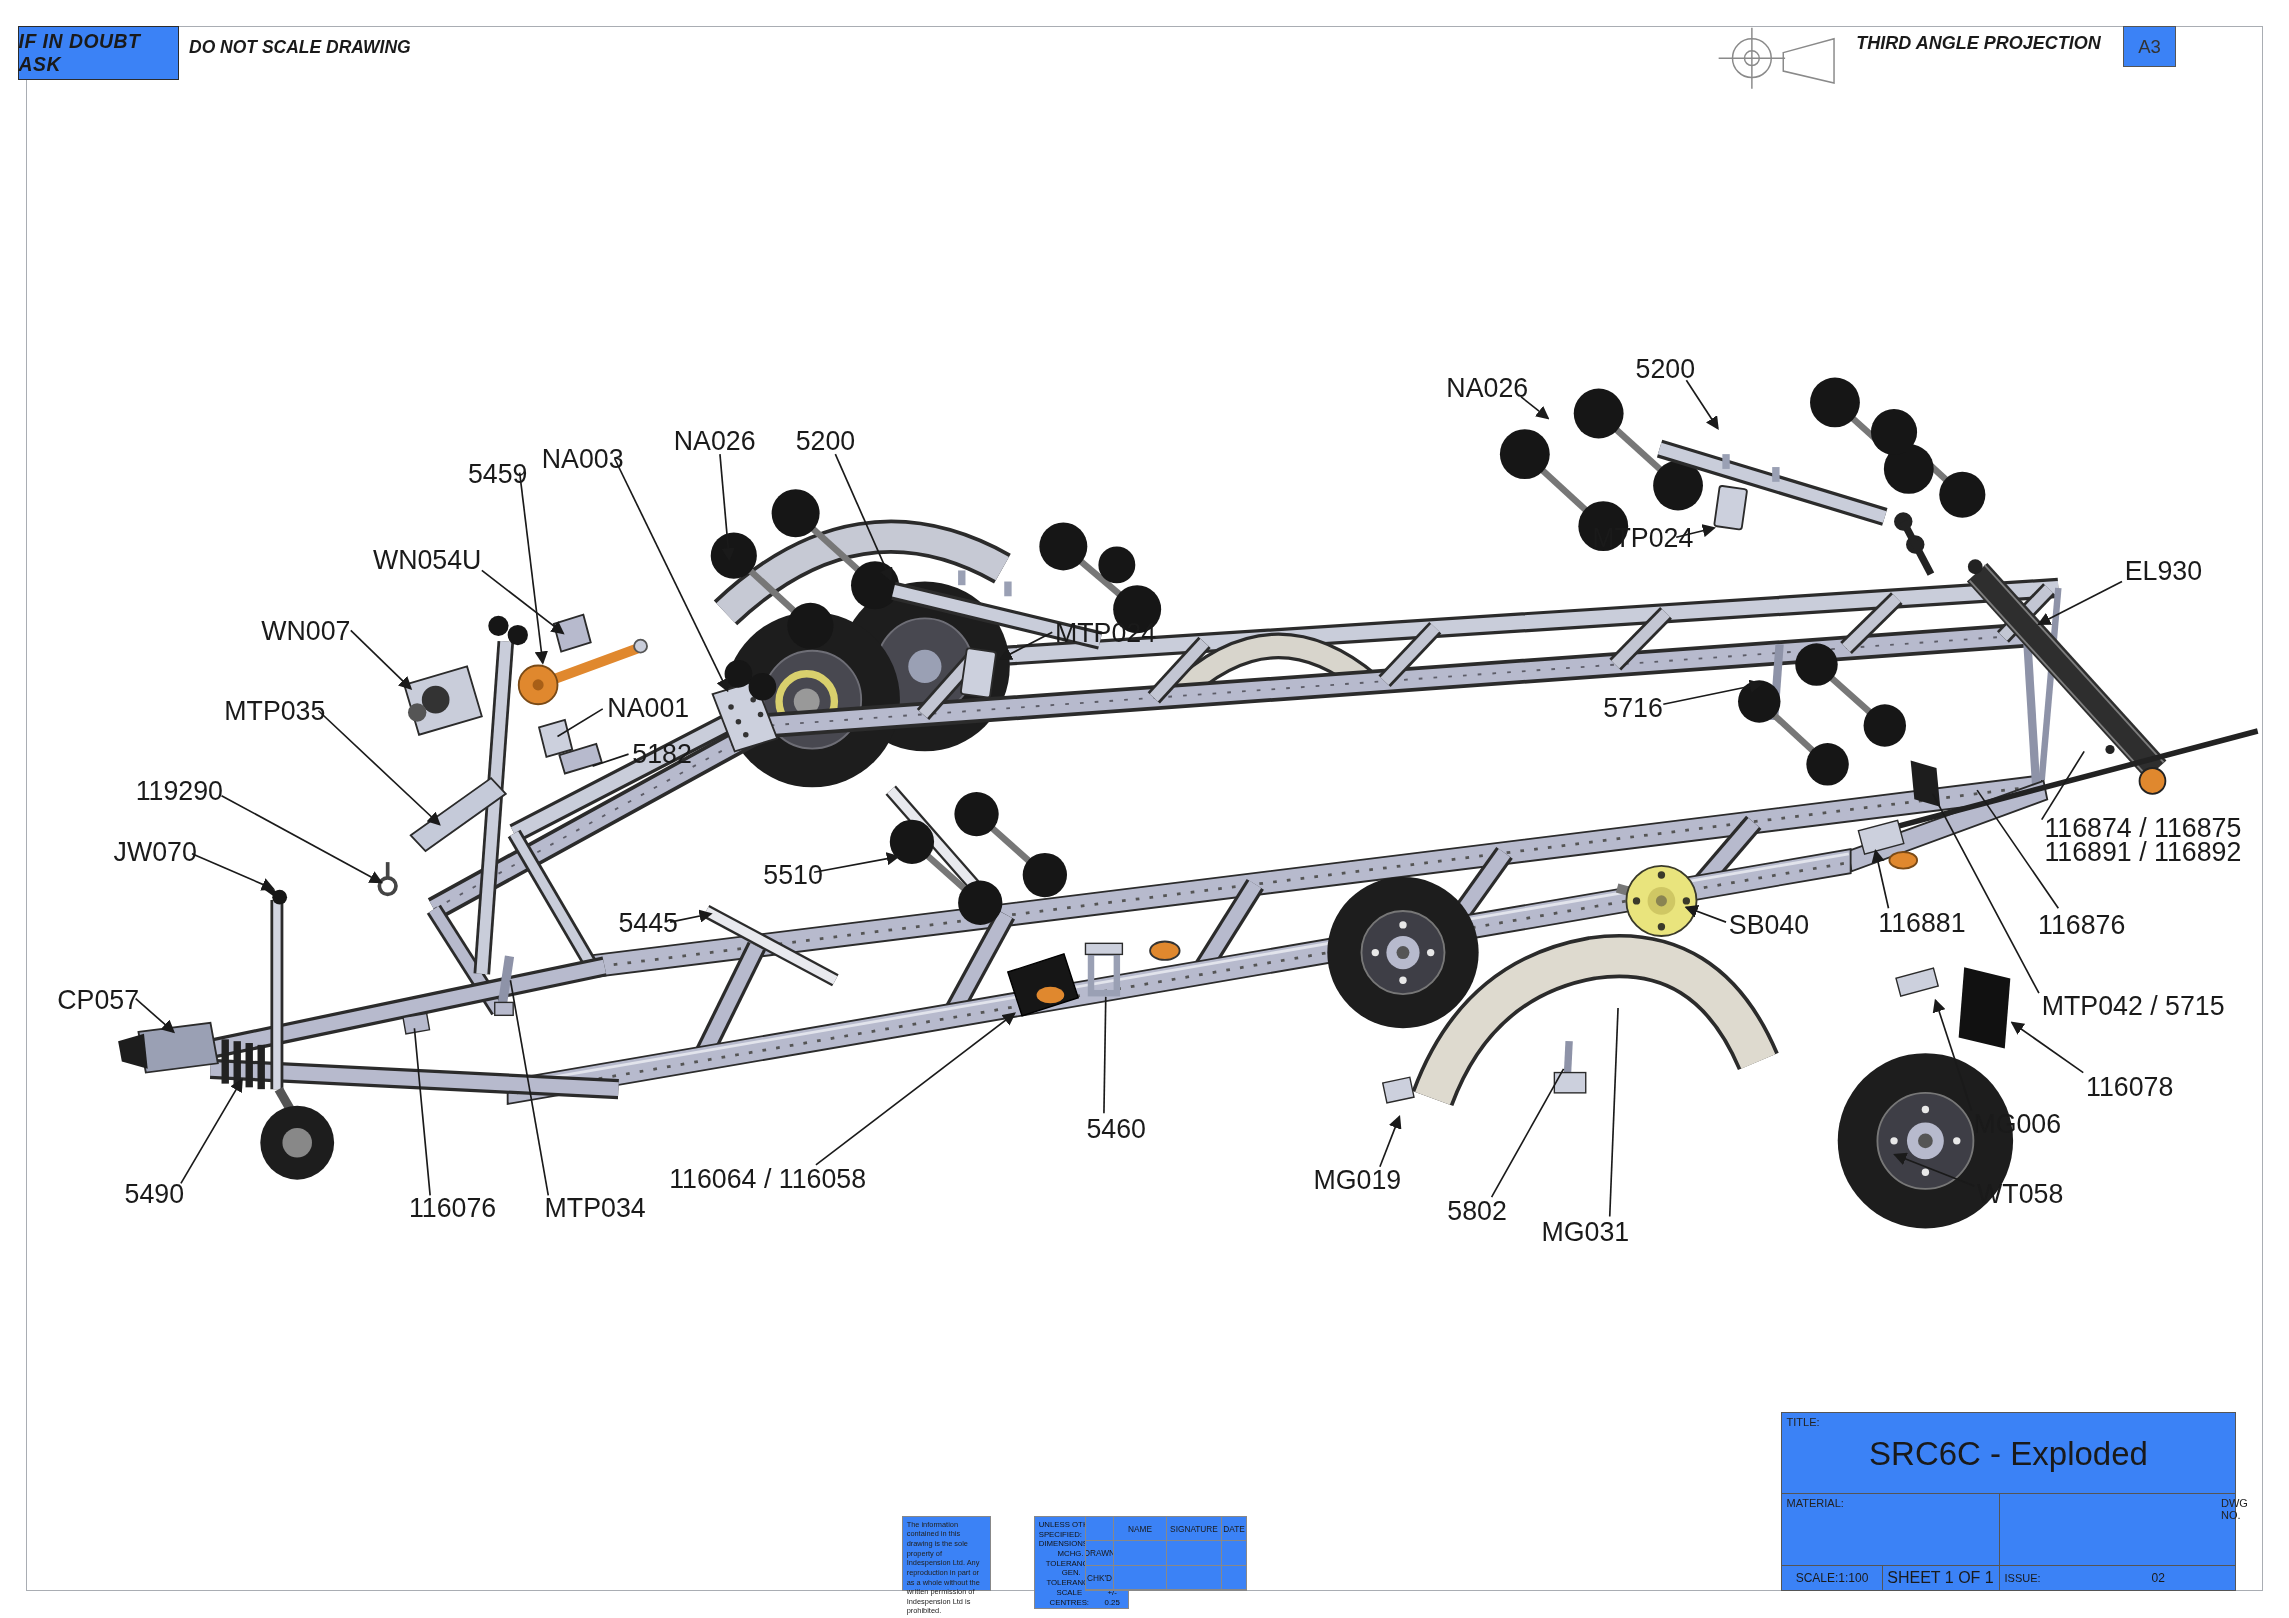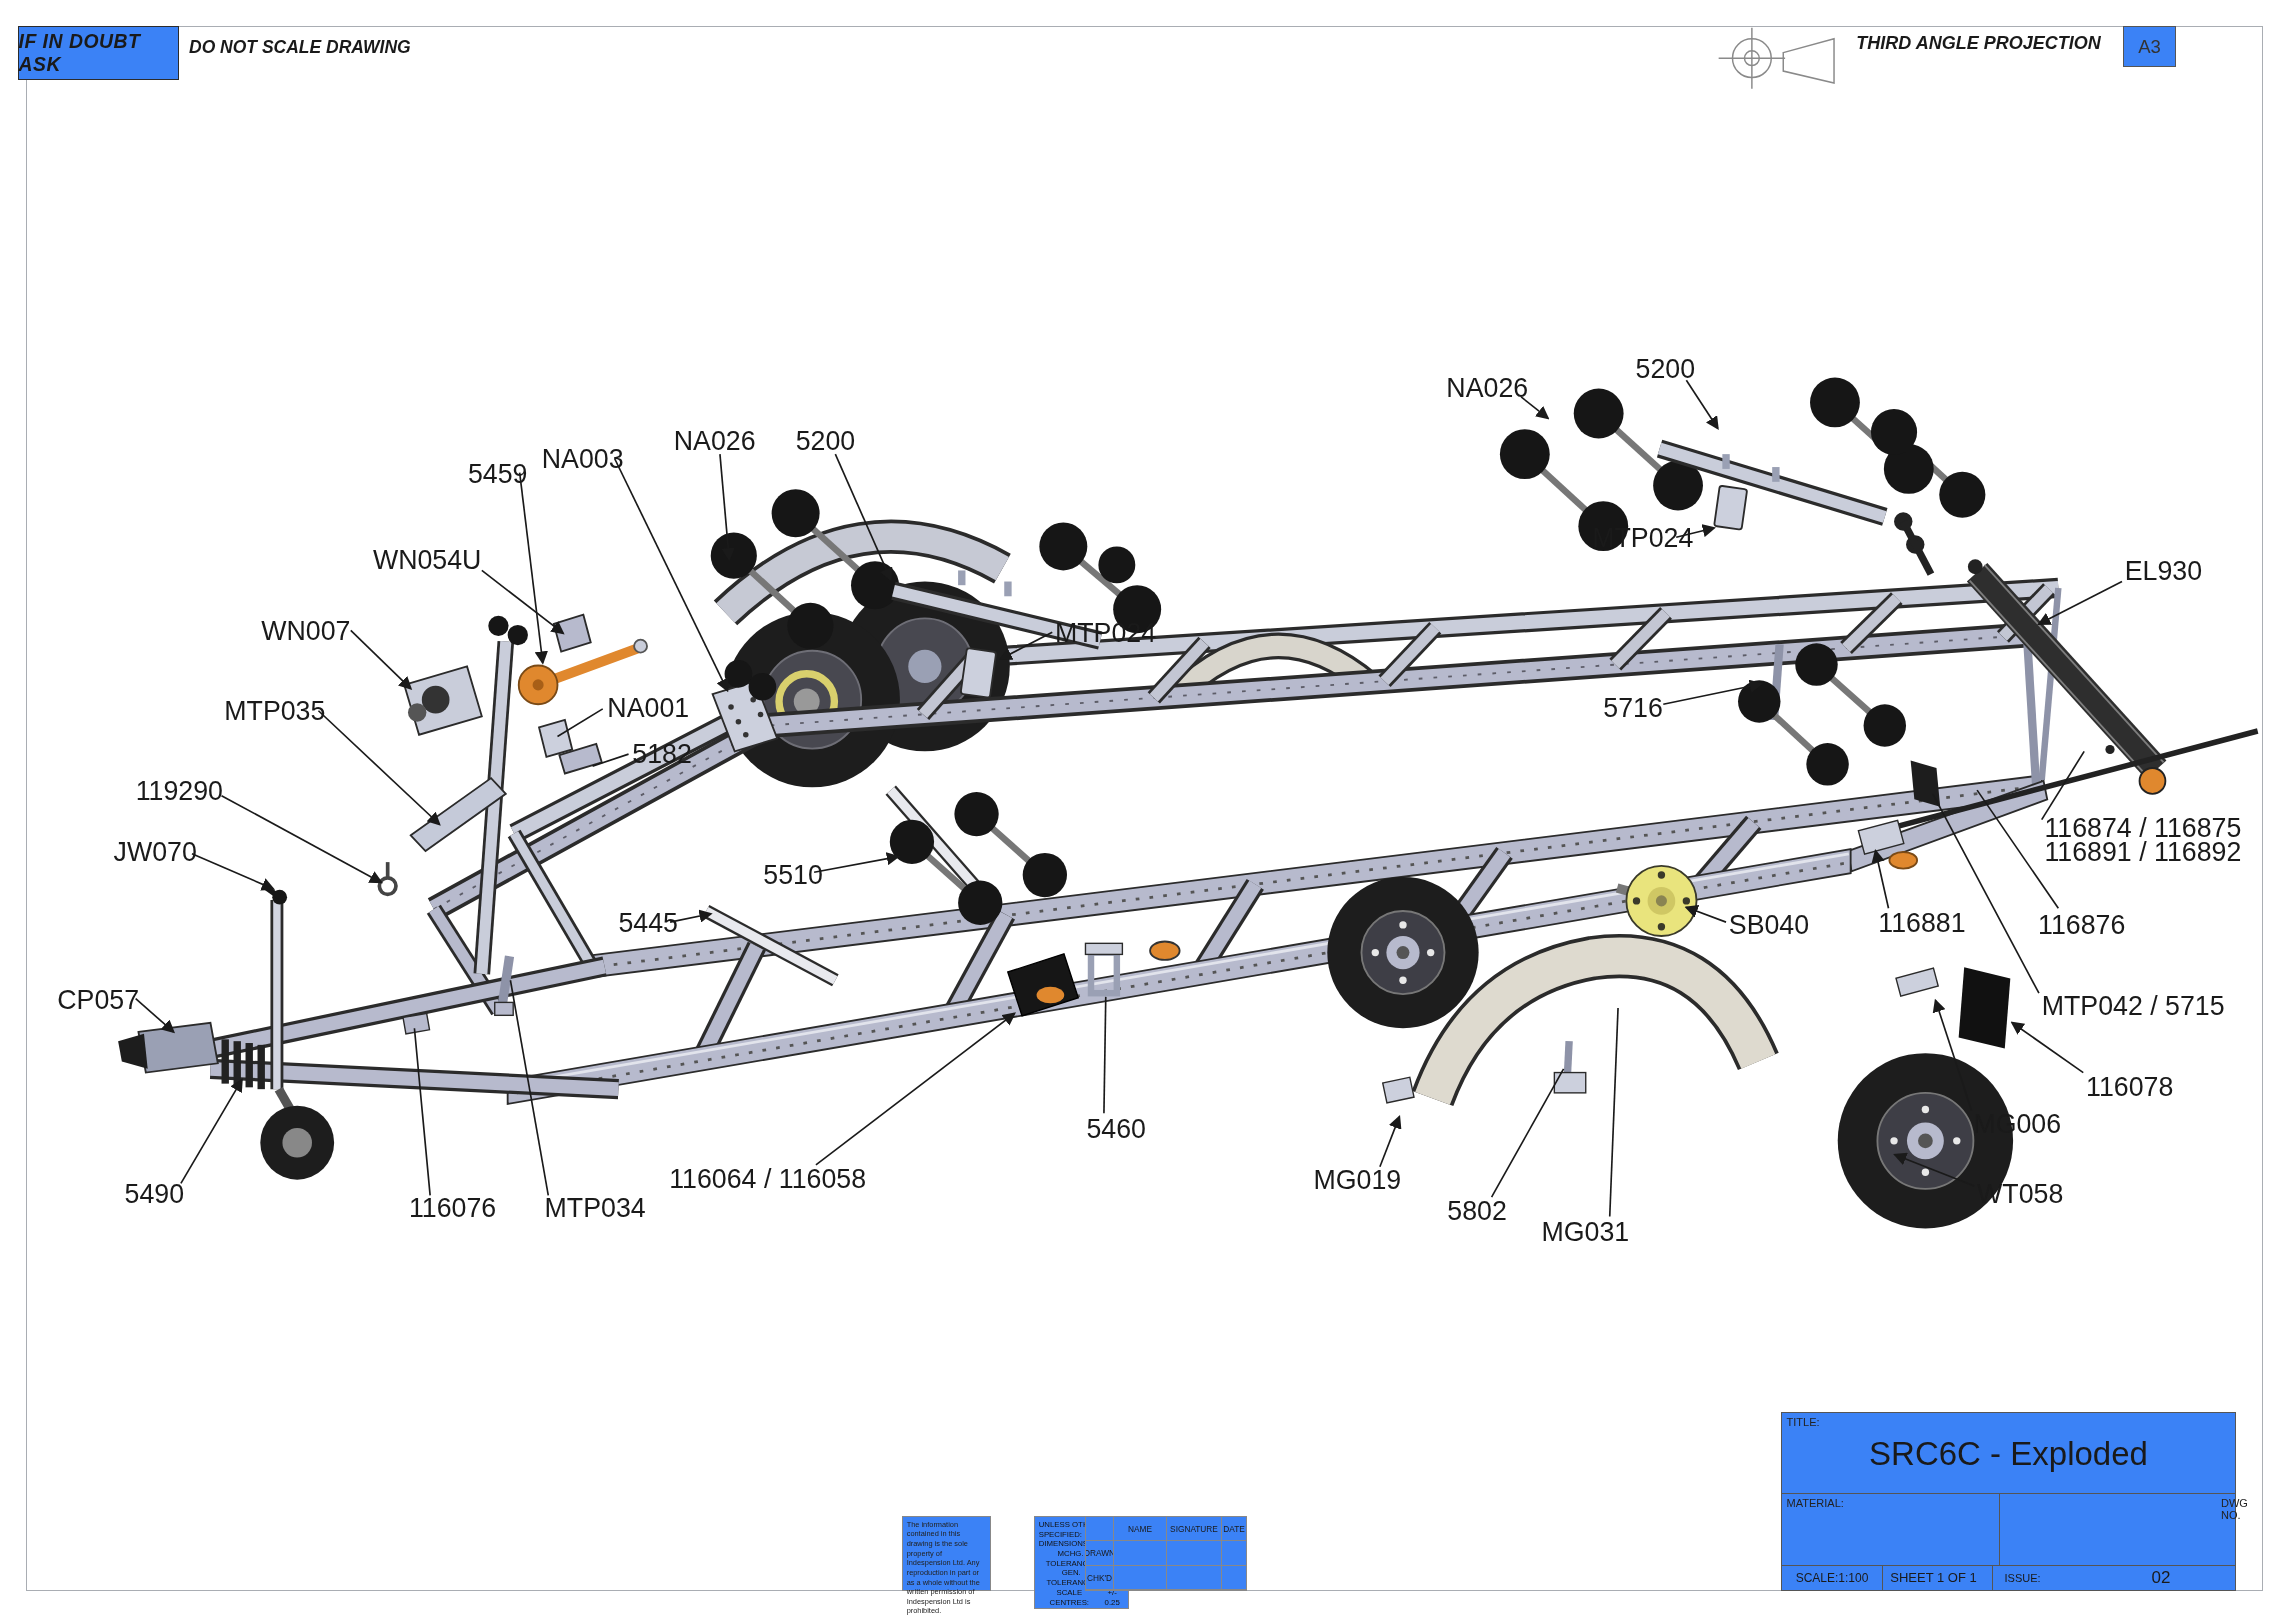--- a/index.html
+++ b/index.html
@@ -22,25 +22,25 @@
   .titleblock{left:1781px;top:1412px;width:455px;height:179px;border:1.8px solid #555;}
   .tb-row1{position:absolute;left:0;top:0;width:100%;height:80px;border-bottom:0.9px solid #555;}
   .tb-lab{position:absolute;font-size:11px;color:#222;}
   .tb-title{position:absolute;left:0;top:22px;width:100%;text-align:center;font-size:33px;color:#1a1a1a;}
   .tb-row2{position:absolute;left:0;top:80px;width:100%;height:72px;border-bottom:0.9px solid #555;}
   .tb-mat{position:absolute;left:0;top:0;width:217px;height:100%;border-right:0.9px solid #555;}
   .tb-dwg{position:absolute;left:217px;top:0;right:0;height:100%;}
   .tb-row3{position:absolute;left:0;top:152px;width:100%;height:25px;font-size:12px;}
   .tb-scale{position:absolute;left:0;top:0;width:100px;height:100%;border-right:0.9px solid #555;
             display:flex;align-items:center;justify-content:center;}
-  .tb-sheet{position:absolute;left:93px;top:0;width:117px;height:100%;border-right:0.9px solid #555;
-            display:flex;align-items:center;justify-content:center;font-size:13px;}
+  .tb-sheet{position:absolute;left:100px;top:0;width:117px;height:100%;border-right:0.9px solid #555;
+            display:flex;align-items:center;justify-content:center;font-size:16px;}
   .tb-issue{position:absolute;left:217px;top:0;right:0;height:100%;display:flex;align-items:center;}
   .tb-issue .lab{margin-left:5.5px;font-size:11px;}
-  .tb-issue .val{margin-left:111px;font-size:17px;}
+  .tb-issue .val{margin-left:111px;font-size:12px;}
   
   .disclaimer{left:902px;top:1516px;width:89px;height:75px;border:0.9px solid #888;
               font-size:7.4px;line-height:1.3;padding:2.8px 3.7px;color:#222;}
   .specs{left:990px;top:1516px;width:95px;height:93px;border:0.9px solid #888;
          font-size:7.8px;line-height:1.25;padding:2.8px 3.7px;color:#111;margin-left:44px;}
   .specrow{display:flex;justify-content:space-between;text-align:center;}
   .sigtable{left:1085px;top:1516px;width:162px;height:75px;border:0.9px solid #888;
             display:grid;grid-template-columns:28px 53px 55px 25px;grid-template-rows:24px 25px 24px;
             font-size:8.3px;}
   .sigtable div{border-right:0.9px solid #888;border-bottom:0.9px solid #888;

